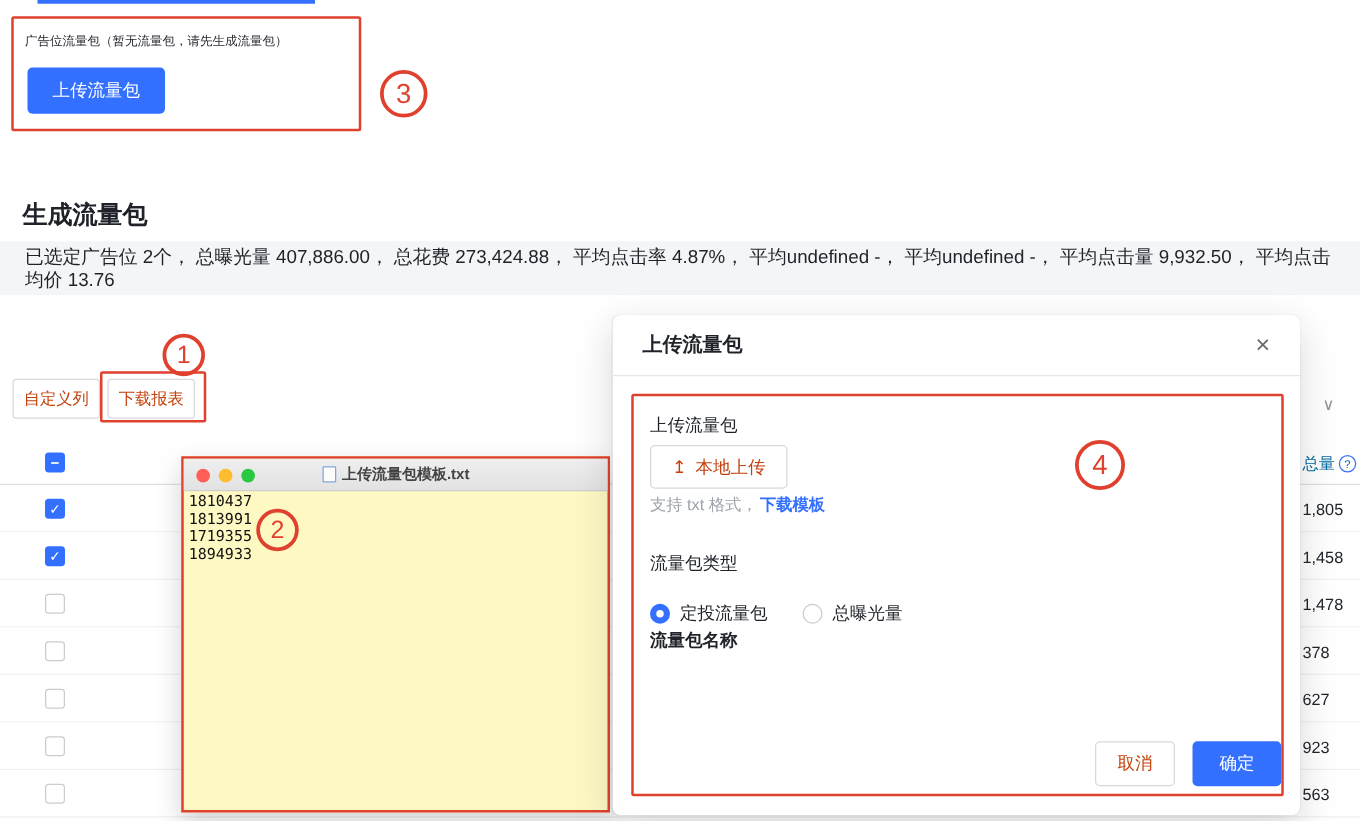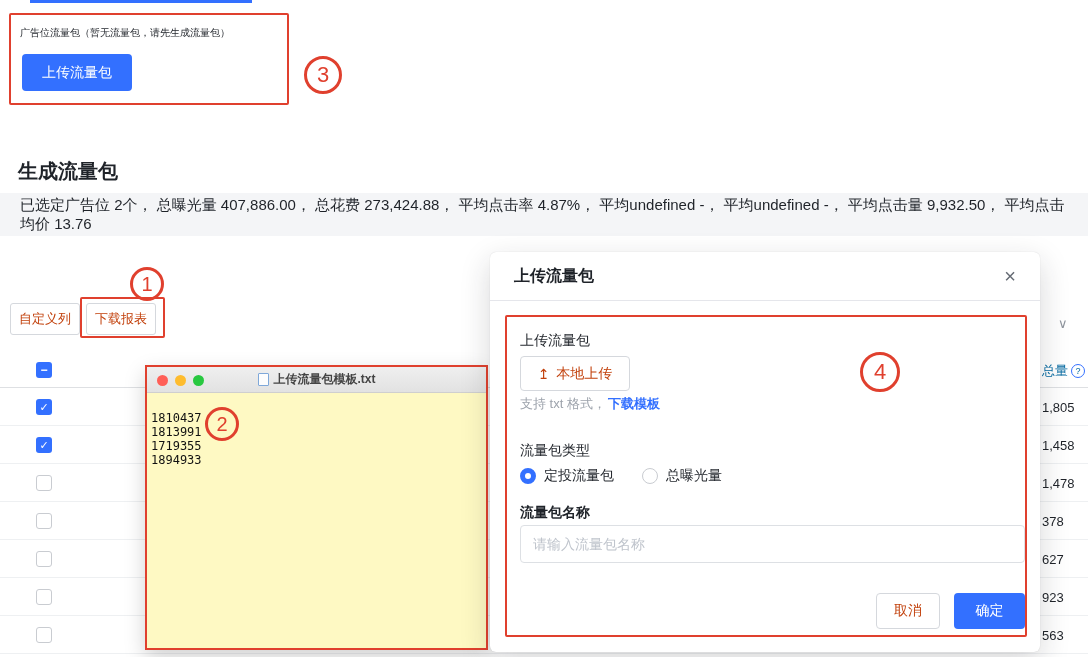--- a/index.html
+++ b/index.html
@@ -39,36 +39,36 @@
   .txt-window{position:absolute;left:145px;top:345px;width:343px;height:285px;border:2px solid #e0402e;
               background:#fef9c3;z-index:5;box-shadow:0 8px 20px rgba(0,0,0,.18);margin-top:20px;}
   .titlebar{height:26px;background:linear-gradient(#efefef,#e2e2e2);border-bottom:1px solid #cfcfcf;
             position:relative;display:flex;align-items:center;justify-content:center;}
   .tl{position:absolute;top:8px;width:11px;height:11px;border-radius:50%;cursor:pointer;}
   .tl.red{left:10px;background:#ff5f57;}
   .tl.yellow{left:28px;background:#febc2e;}
   .tl.green{left:46px;background:#28c840;}
   .wtitle{display:flex;align-items:center;gap:5px;font-size:12px;font-weight:bold;color:#444;}
   .doc-ico{width:11px;height:13px;background:#fdfdfd;border:1px solid #7fa8d9;border-radius:1px;display:inline-block;}
-  .txt-content{padding:18px 4px;font-family:"DejaVu Sans Mono","Liberation Mono",monospace;
+  .txt-content{padding:1px 4px;font-family:"DejaVu Sans Mono","Liberation Mono",monospace;
                font-size:12px;line-height:14px;color:#111;white-space:pre;}
 
   .modal{position:absolute;left:490px;top:252px;width:550px;height:400px;background:#fff;border-radius:6px;
          box-shadow:0 10px 30px rgba(31,35,41,.18),0 0 1px rgba(31,35,41,.2);z-index:6;}
   .m-head{height:49px;border-bottom:1px solid #e5e6eb;display:flex;align-items:center;justify-content:space-between;padding:0 24px;}
   .m-title{font-size:16px;font-weight:bold;}
   .m-close{font-size:20px;color:#646a73;cursor:pointer;line-height:1;}
   .m-label{position:absolute;left:30px;font-size:14px;color:#1f2329;}
   .l1{top:80px;} .l2{top:190px;} .l3{top:252px;font-weight:bold;}
   .m-upload{position:absolute;left:30px;top:104px;width:110px;height:35px;font-size:14px;
             display:flex;align-items:center;justify-content:center;gap:7px;border-radius:4px;}
   .up-ico{font-size:14px;}
   .m-hint{position:absolute;left:30px;top:143px;font-size:13px;color:#9da3ac;}
   .m-link{color:#3370ff;font-weight:bold;cursor:pointer;margin-left:2px;text-decoration:none;}
-  .radio-row{position:absolute;left:30px;top:215px;display:flex;align-items:center;font-size:14px;}
+  .radio-row{position:absolute;left:30px;top:230px;display:flex;align-items:center;font-size:14px;}
   .radio{width:16px;height:16px;border-radius:50%;display:inline-block;cursor:pointer;}
   .radio.on{border:5px solid #3370ff;background:#fff;}
   .radio.off{border:1px solid #c9ccd1;background:#fff;margin-left:28px;}
   .r-label{margin-left:8px;}
   .m-input{position:absolute;left:30px;top:273px;width:505px;height:38px;border:1px solid #dde0e4;border-radius:4px;
            padding:0 12px;font-size:14px;font-family:inherit;color:#1f2329;}
   .m-input::placeholder{color:#bfc4cc;}
   .m-cancel{position:absolute;left:386px;top:341px;width:64px;height:36px;font-size:14px;border-radius:4px;}
   .m-confirm{position:absolute;left:464px;top:341px;width:71px;height:36px;}
 
@@ -168,21 +168,20 @@
     <span>支持 txt 格式，</span><a class="m-link">下载模板</a>
   </div>
   <div class="m-label l2">流量包类型</div>
   <div class="radio-row">
     <span class="radio on"></span>
     <span class="r-label">定投流量包</span>
     <span class="radio off"></span>
     <span class="r-label">总曝光量</span>
   </div>
   <div class="m-label l3">流量包名称</div>
-  <input class="m-input" placeholder="请输入流量包名称" style="">
   <button class="btn-outline m-cancel">取消</button>
   <button class="btn-primary m-confirm">确定</button>
   <div class="ann-box modal-ann"></div>
 </div>
 
 <div class="ann-box box-top"></div>
 <div class="ann-box box-download"></div>
 <div class="ann-circle c1">1</div>
 <div class="ann-circle c2">2</div>
 <div class="ann-circle c3">3</div>

